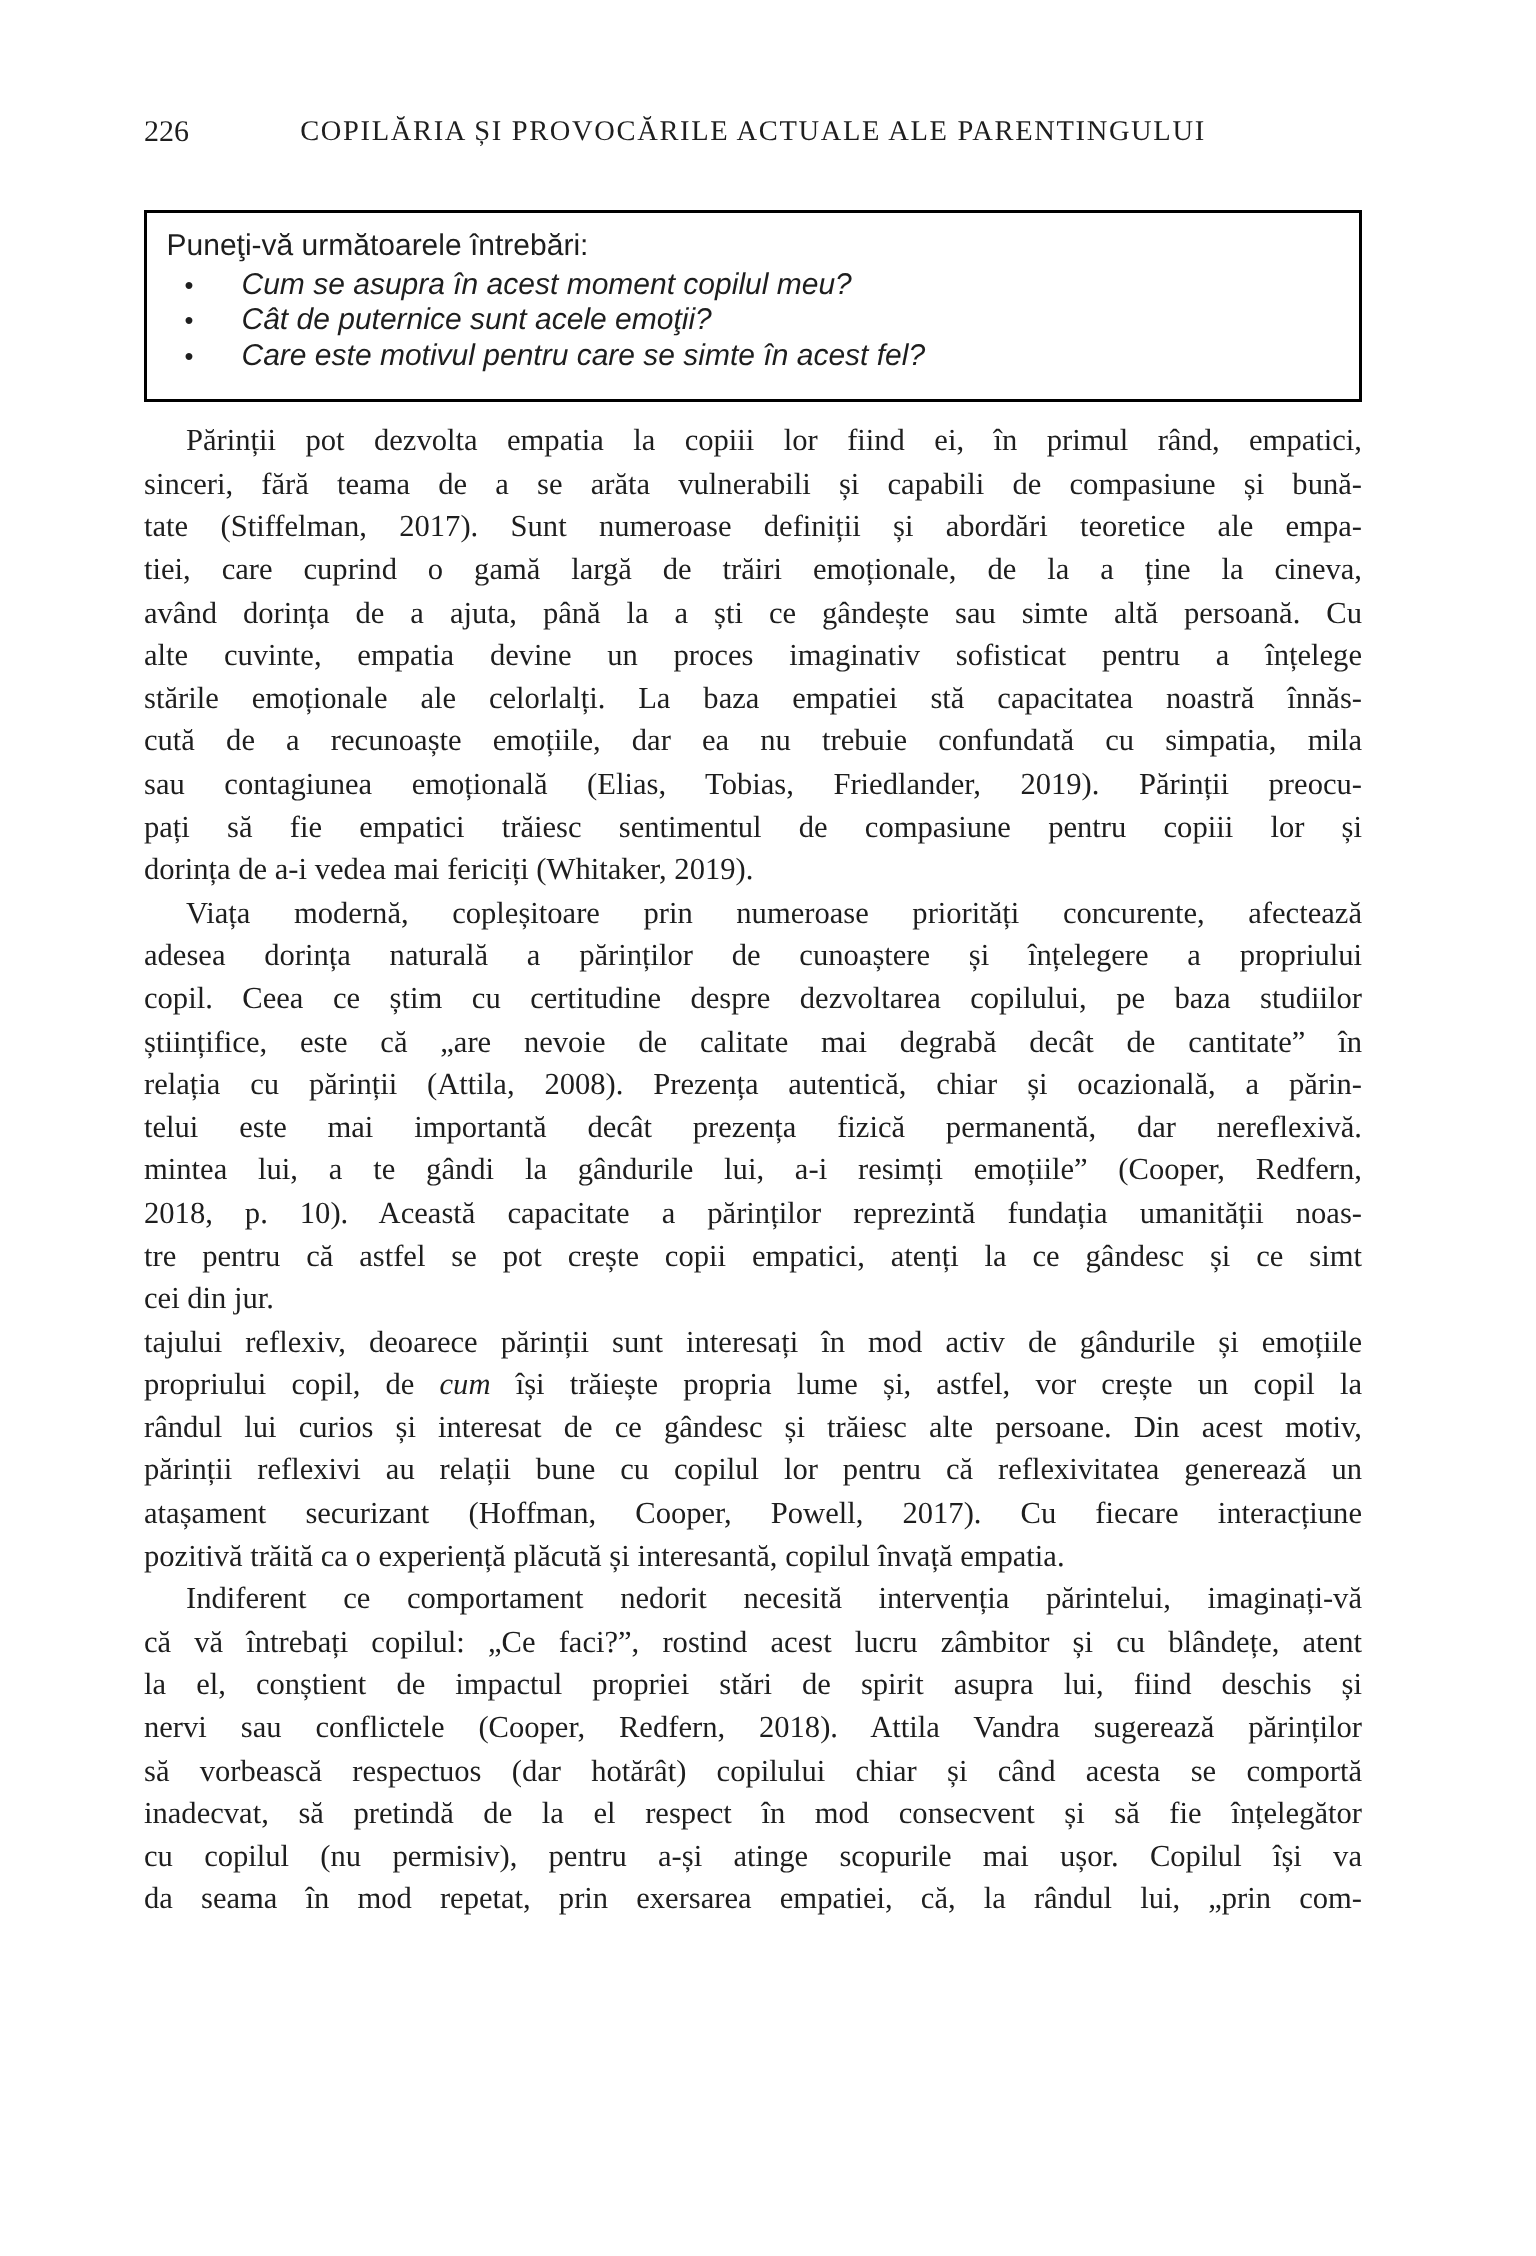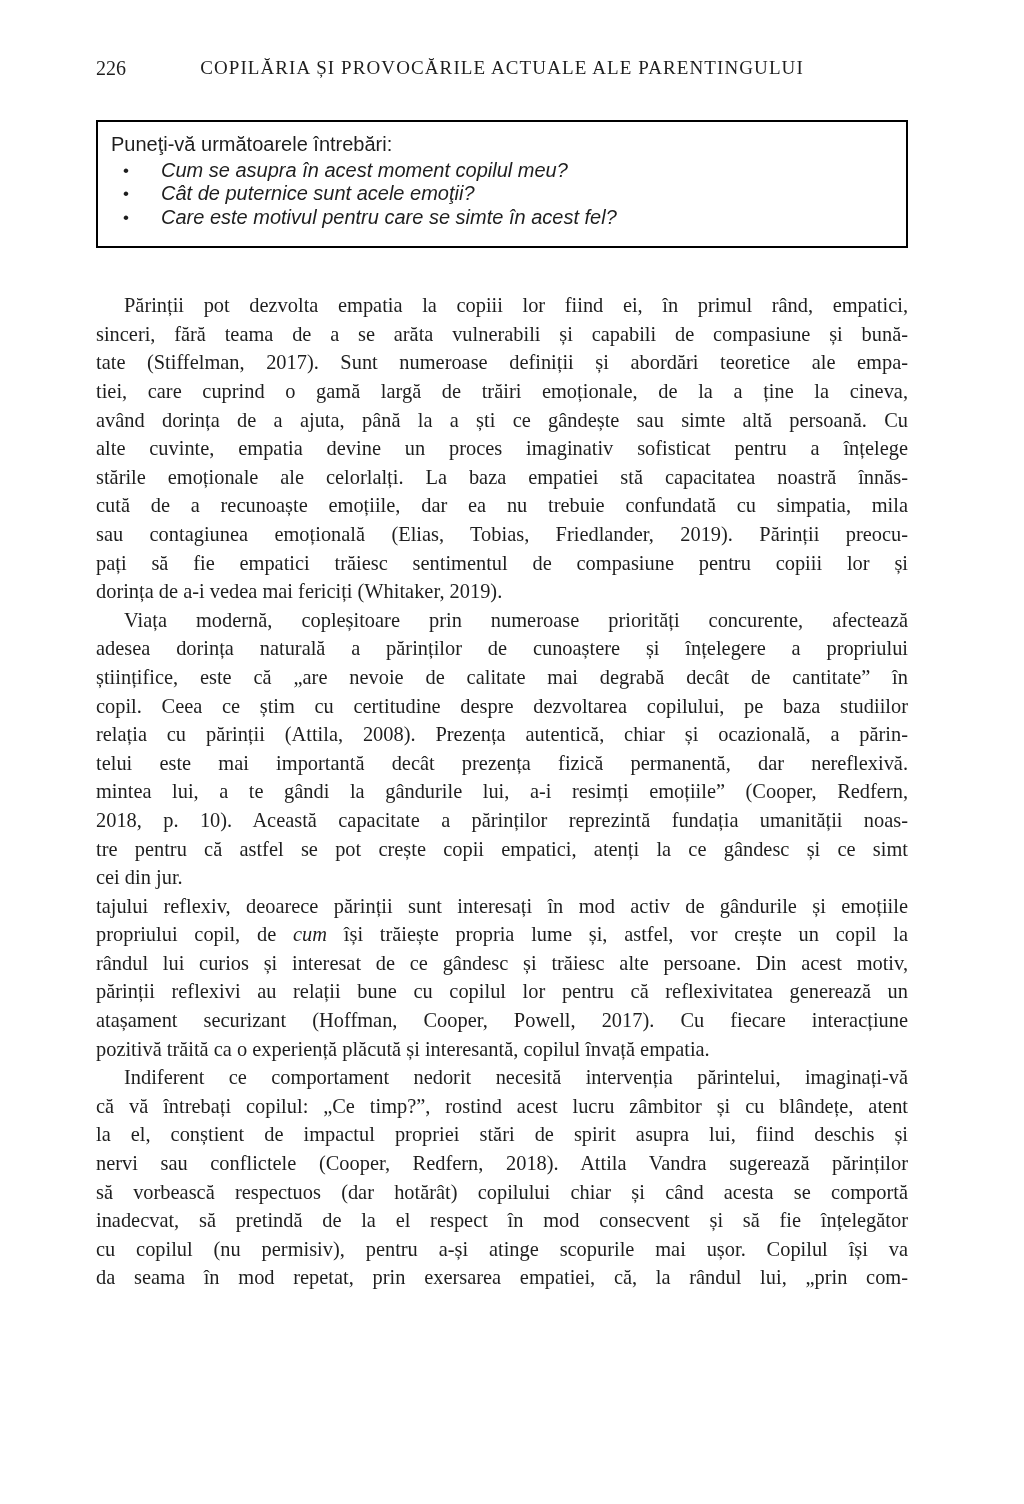--- a/index.html
+++ b/index.html
@@ -12,21 +12,21 @@
     height: 1504px;
     overflow: hidden;
     font-family: "Liberation Serif", serif;
     color: #1e1e1e;
     -webkit-font-smoothing: antialiased;
   }
   .page {
     box-sizing: border-box;
     width: 1004px;
     height: 1504px;
-    padding: 56px 96px 0 96px;
+    padding: 76px 96px 0 96px;
   }
   
   .running-head {
     position: relative;
     height: 26px;
     text-align: center;
     font-size: 19px;
     line-height: 24px;
     letter-spacing: 1.1px;
     white-space: nowrap;
@@ -60,21 +60,21 @@
   .q-bullet {
     flex: 0 0 38px;
     padding-left: 12px;
     font-size: 17px;
   }
   .q-text {
     font-style: italic;
   }
   
   .body-text {
-    margin-top: 43px;
+    margin-top: 12px;
     font-size: 20.4px;
   }
   .para .line {
     height: 28.6px;
     line-height: 28.6px;
     text-align: justify;
     text-align-last: justify;
     white-space: nowrap;
   }
   .para .line.last {
@@ -124,40 +124,40 @@
         <div class="line">alte cuvinte, empatia devine un proces imaginativ sofisticat pentru a înțelege</div>
         <div class="line">stările emoționale ale celorlalți. La baza empatiei stă capacitatea noastră înnăs-</div>
         <div class="line">cută de a recunoaște emoțiile, dar ea nu trebuie confundată cu simpatia, mila</div>
         <div class="line">sau contagiunea emoțională (Elias, Tobias, Friedlander, 2019). Părinții preocu-</div>
         <div class="line">pați să fie empatici trăiesc sentimentul de compasiune pentru copiii lor și</div>
         <div class="line last">dorința de a-i vedea mai fericiți (Whitaker, 2019).</div>
       </div>
       <div class="para">
         <div class="line first">Viața modernă, copleșitoare prin numeroase priorități concurente, afectează</div>
         <div class="line">adesea dorința naturală a părinților de cunoaștere și înțelegere a propriului</div>
+        <div class="line">copil. Ceea ce știm cu certitudine despre dezvoltarea copilului, pe baza studiilor</div>
         <div class="line">științifice, este că „are nevoie de calitate mai degrabă decât de cantitate” în</div>
-        <div class="line">copil. Ceea ce știm cu certitudine despre dezvoltarea copilului, pe baza studiilor</div>
         <div class="line">relația cu părinții (Attila, 2008). Prezența autentică, chiar și ocazională, a părin-</div>
         <div class="line">telui este mai importantă decât prezența fizică permanentă, dar nereflexivă.</div>
         <div class="line">mintea lui, a te gândi la gândurile lui, a-i resimți emoțiile” (Cooper, Redfern,</div>
         <div class="line">2018, p. 10). Această capacitate a părinților reprezintă fundația umanității noas-</div>
         <div class="line">tre pentru că astfel se pot crește copii empatici, atenți la ce gândesc și ce simt</div>
         <div class="line last">cei din jur.</div>
       </div>
       <div class="para">
         <div class="line">tajului reflexiv, deoarece părinții sunt interesați în mod activ de gândurile și emoțiile</div>
         <div class="line">propriului copil, de <em>cum</em> își trăiește propria lume și, astfel, vor crește un copil la</div>
         <div class="line">rândul lui curios și interesat de ce gândesc și trăiesc alte persoane. Din acest motiv,</div>
         <div class="line">părinții reflexivi au relații bune cu copilul lor pentru că reflexivitatea generează un</div>
         <div class="line">atașament securizant (Hoffman, Cooper, Powell, 2017). Cu fiecare interacțiune</div>
         <div class="line last">pozitivă trăită ca o experiență plăcută și interesantă, copilul învață empatia.</div>
       </div>
       <div class="para">
         <div class="line first">Indiferent ce comportament nedorit necesită intervenția părintelui, imaginați-vă</div>
-        <div class="line">că vă întrebați copilul: „Ce timp?”, rostind acest lucru zâmbitor și cu blândețe, atent</div>
+        <div class="line">că vă întrebați copilul: „Ce faci?”, rostind acest lucru zâmbitor și cu blândețe, atent</div>
         <div class="line">la el, conștient de impactul propriei stări de spirit asupra lui, fiind deschis și</div>
         <div class="line">nervi sau conflictele (Cooper, Redfern, 2018). Attila Vandra sugerează părinților</div>
         <div class="line">să vorbească respectuos (dar hotărât) copilului chiar și când acesta se comportă</div>
         <div class="line">inadecvat, să pretindă de la el respect în mod consecvent și să fie înțelegător</div>
         <div class="line">cu copilul (nu permisiv), pentru a-și atinge scopurile mai ușor. Copilul își va</div>
         <div class="line">da seama în mod repetat, prin exersarea empatiei, că, la rândul lui, „prin com-</div>
       </div>
     </div>
 
 </div>

